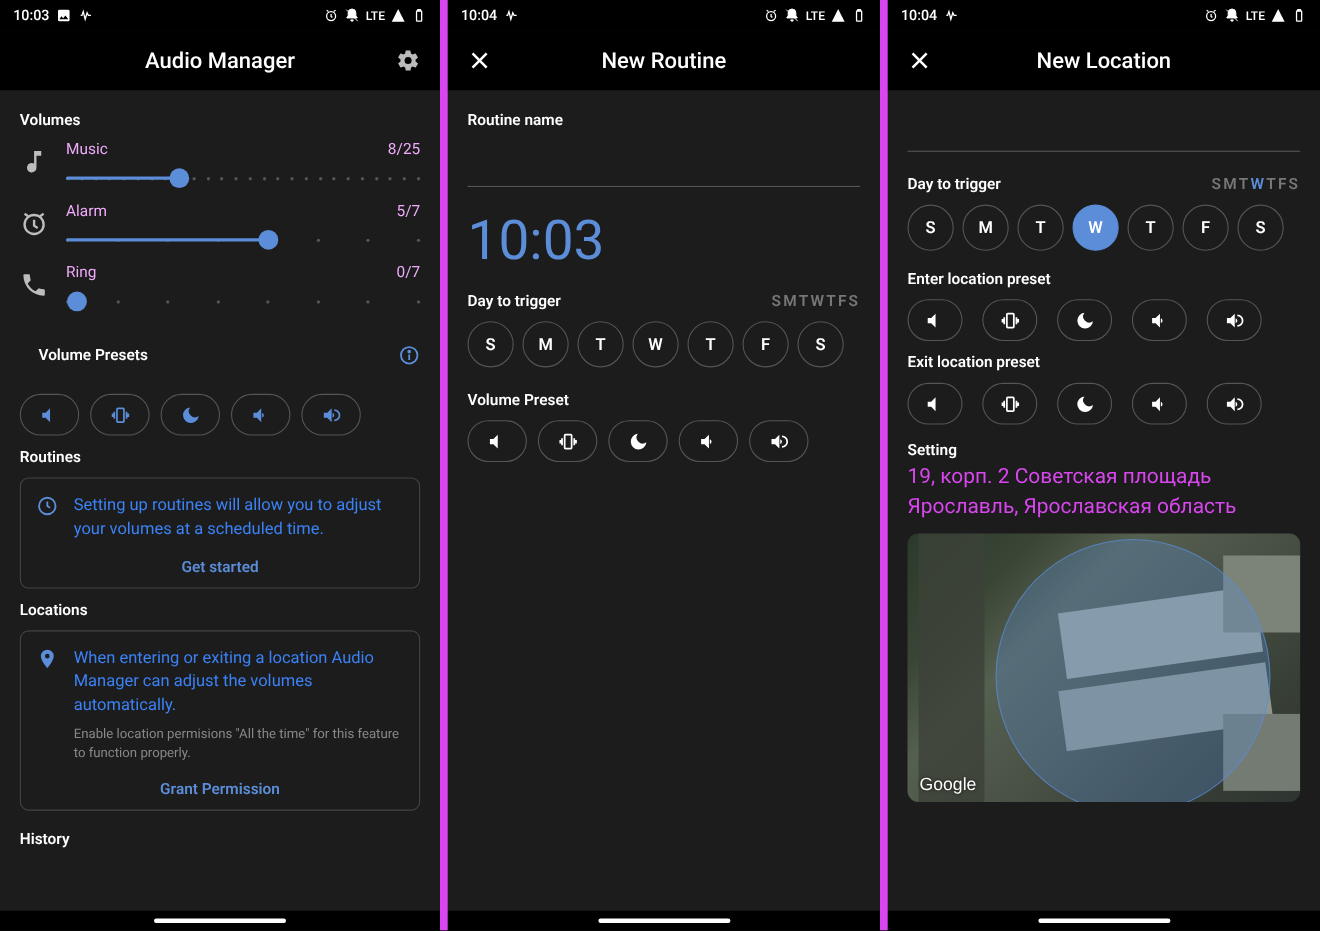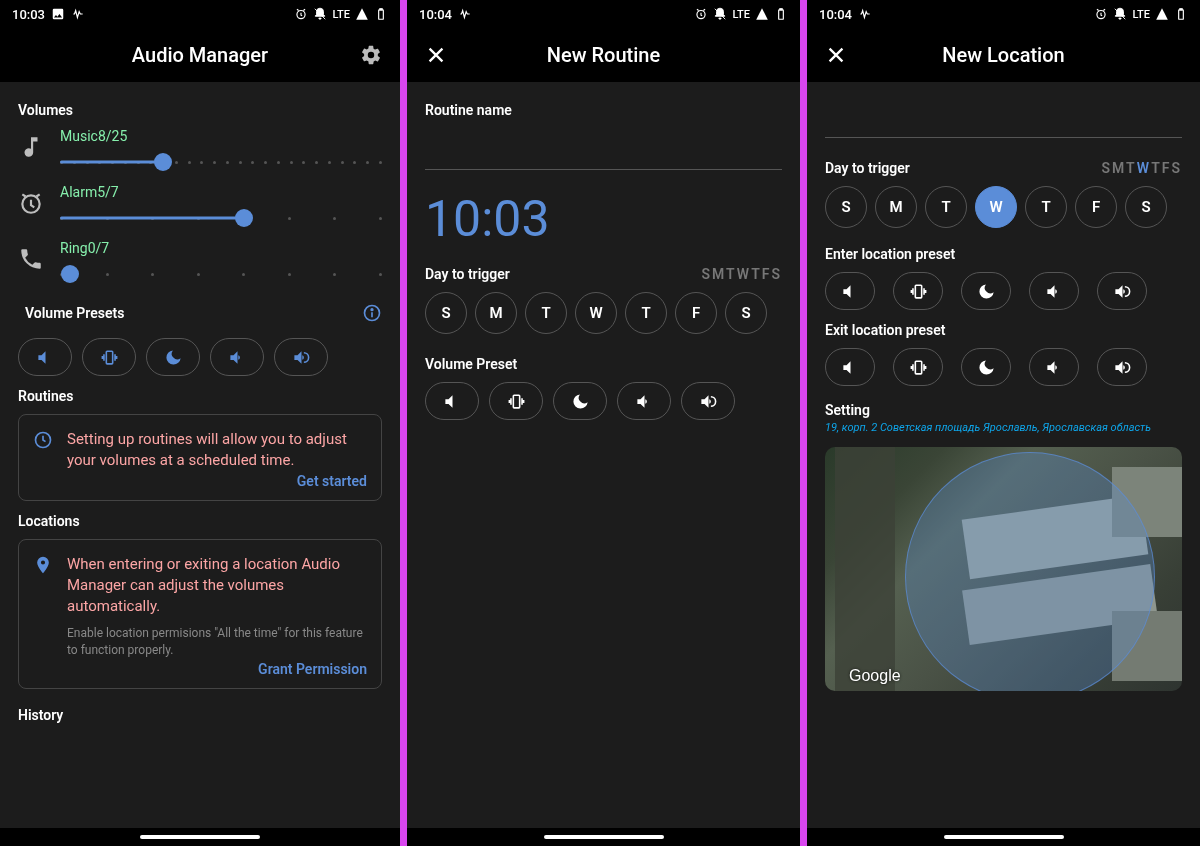--- a/index.html
+++ b/index.html
@@ -59,21 +59,21 @@
   
   .content { flex: 1; overflow: hidden; padding: 14px 18px 0 18px; }
   .section-label { color: #fff; font-size: 14px; font-weight: 600; margin: 12px 0 10px 0; }
   .section-label.first { margin-top: 6px; }
 
   
   .vol-row { display: flex; align-items: flex-start; gap: 16px; margin-bottom: 10px; }
   .vol-icon { width: 26px; height: 26px; flex-shrink: 0; color: #bdbdbd; margin-top: 6px; }
   .vol-icon svg { width: 100%; height: 100%; }
   .vol-body { flex: 1; }
-  .vol-header { display: flex; font-size: 14px; color: #86efac; margin-bottom: 6px; }
+  .vol-header { display: flex; justify-content: space-between; font-size: 14px; color: #f0abfc; margin-bottom: 6px; }
   .slider { position: relative; height: 24px; }
   .track-dots { position: absolute; left: 0; right: 0; top: 50%; height: 2px; transform: translateY(-50%); display: flex; justify-content: space-between; }
   .track-dots span { width: 3px; height: 3px; border-radius: 50%; background: #555; display: block; }
   .track-fill { position: absolute; left: 0; top: 50%; height: 3px; transform: translateY(-50%); background: #5b8dd8; border-radius: 2px; }
   .thumb { position: absolute; top: 50%; width: 18px; height: 18px; border-radius: 50%; background: #5b8dd8; transform: translate(-50%, -50%); }
 
   
   .row-between { display: flex; justify-content: space-between; align-items: center; }
   .info-icon { width: 20px; height: 20px; color: #5b8dd8; }
   .info-icon svg { width: 100%; height: 100%; }
@@ -113,42 +113,42 @@
   
   .card {
     border: 1px solid #444;
     border-radius: 8px;
     padding: 14px 14px 10px 14px;
     margin-top: 8px;
   }
   .card-top { display: flex; gap: 14px; align-items: flex-start; }
   .card-icon { width: 20px; height: 20px; flex-shrink: 0; margin-top: 1px; }
   .card-icon svg { width: 100%; height: 100%; }
-  .card-text { font-size: 15px; line-height: 1.4; color: #fca5a5; }
+  .card-text { font-size: 15px; line-height: 1.4; color: #3b82f6; }
   .card-sub { font-size: 12px; color: #888; margin-top: 8px; line-height: 1.4; }
-  .card-action { text-align: right; }
+  .card-action { text-align: center; margin-top: 14px; }
   .card-action-btn { color: #5b8dd8; font-size: 14px; font-weight: 600; cursor: pointer; display: inline-block; }
 
   
   .text-field {
     border: none;
     border-bottom: 1px solid #555;
     background: transparent;
     width: 100%;
     height: 34px;
     color: #fff;
     font-size: 15px;
     outline: none;
     margin-top: 8px;
   }
 
   .big-time { font-size: 50px; color: #5b8dd8; font-weight: 400; margin: 20px 0 18px 0; }
 
   
-  .loc-address { font-size: 11px; color: #0ea5e9; line-height: 1.4; margin-top: 2px; font-style: italic; }
+  .loc-address { font-size: 19px; color: #d946ef; line-height: 1.4; margin-top: 2px; }
   .map-box {
     margin-top: 12px;
     width: 100%;
     height: 244px;
     border-radius: 10px;
     background: linear-gradient(135deg, #2a3a2a 0%, #3a4536 20%, #556050 35%, #4a5246 55%, #383f36 80%, #2e3430 100%);
     position: relative;
     overflow: hidden;
   }
   
@@ -165,21 +165,21 @@
   .geofence {
     position: absolute;
     left: 80px; top: 5px;
     width: 250px; height: 250px;
     border-radius: 50%;
     background: rgba(91,141,216,0.3);
     border: 1px solid rgba(91,141,216,0.7);
   }
   .google-tag {
     position: absolute;
-    left: 24px; bottom: 6px;
+    left: 11px; bottom: 6px;
     color: #fff;
     font-family: "Product Sans", Arial, sans-serif;
     font-size: 16px;
     font-weight: 500;
     text-shadow: 0 0 3px rgba(0,0,0,0.8);
   }
 
   
   .navbar {
     position: absolute;
@@ -346,21 +346,21 @@
               <span></span>
               <span></span>
             </div>
           <div class="track-fill" style="width:0%;"></div>
           <div class="thumb" style="left:3%;"></div>
         </div>
       </div>
     </div>
 
     <div class="row-between" style="margin-top:12px;">
-      <div class="section-label" style="margin:7px;">Volume Presets</div>
+      <div class="section-label" style="margin:17px;">Volume Presets</div>
       <span class="info-icon"><svg viewBox="0 0 24 24" fill="none" stroke="currentColor" stroke-width="2">
             <circle cx="12" cy="12" r="9"></circle>
             <line x1="12" y1="11" x2="12" y2="17"></line>
             <circle cx="12" cy="8" r="1" fill="currentColor"></circle>
           </svg></span>
     </div>
     <div class="preset-row">
       <div class="pill">
           <svg viewBox="0 0 24 24" fill="currentColor">
             <path d="M3 9v6h4l5 5V4L7 9H3z"></path>

